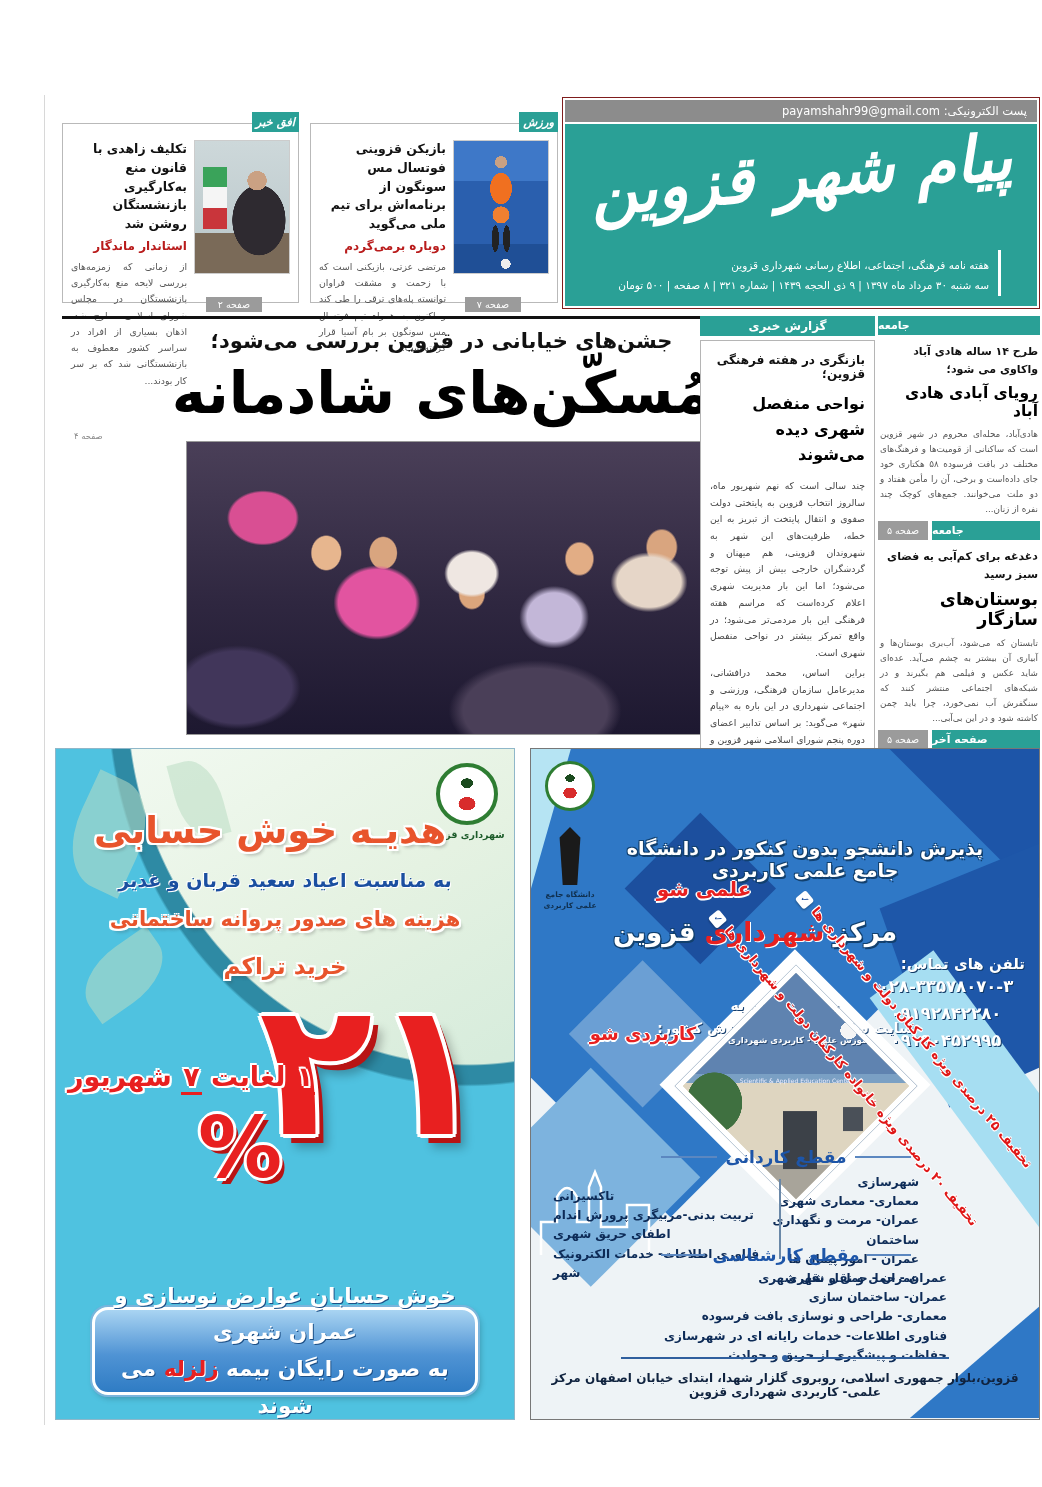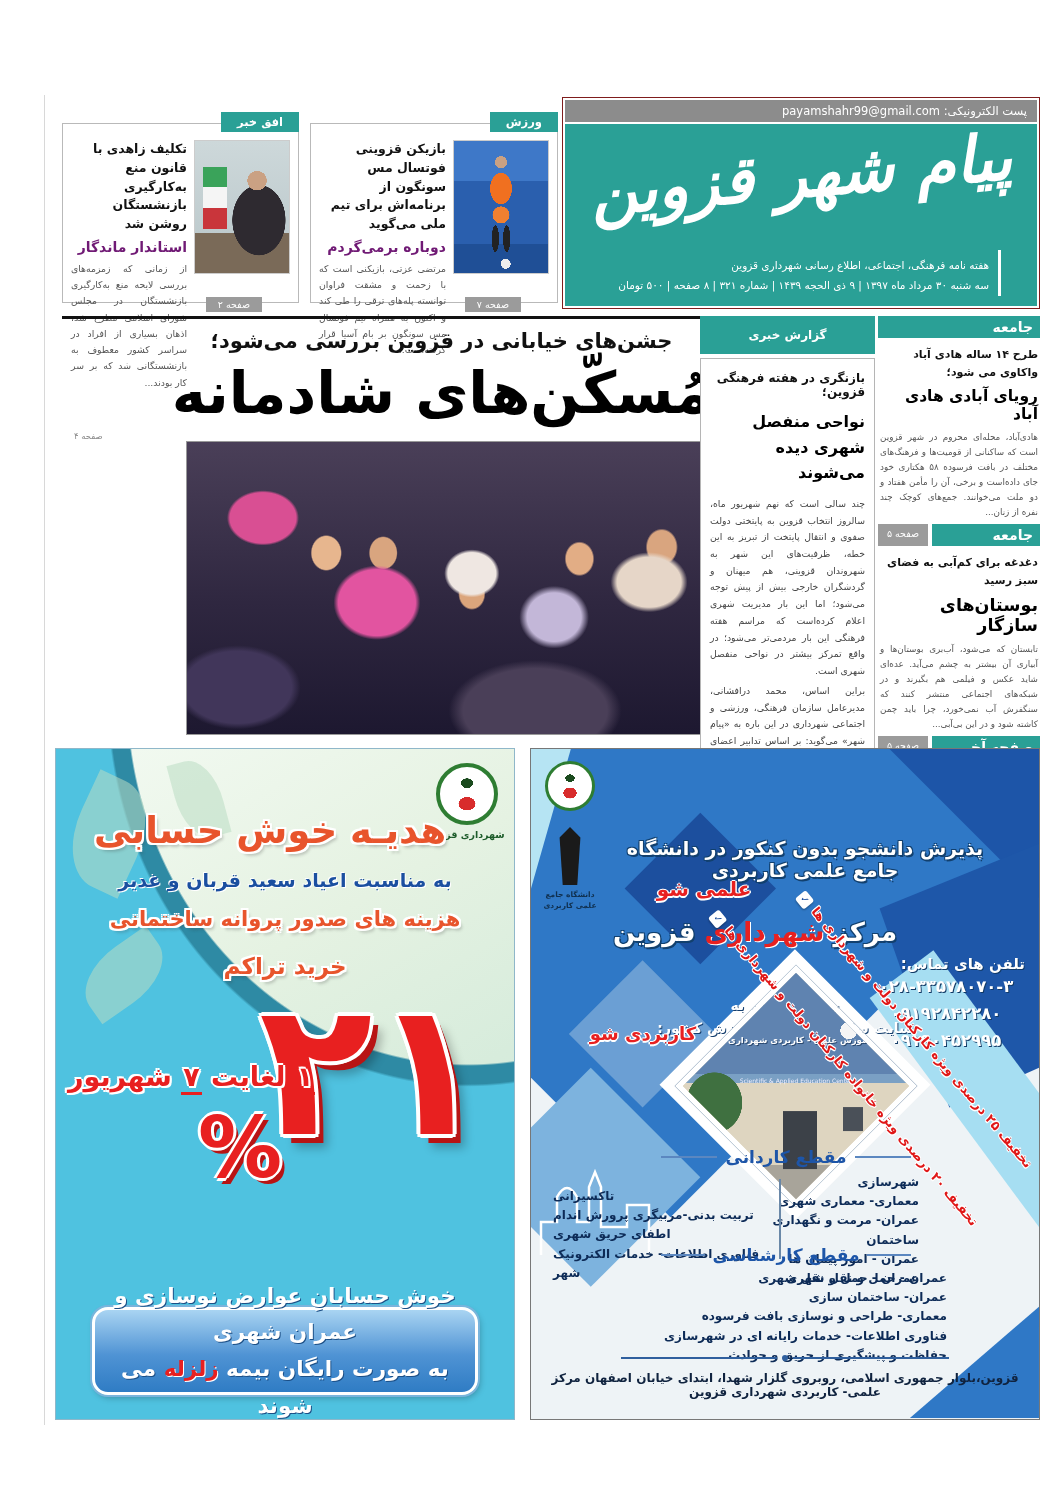--- a/index.html
+++ b/index.html
@@ -13,21 +13,21 @@
   .email-bar bdo { direction:ltr; unicode-bidi:embed; }
   .teal-box { position:relative; height:182px; background:#2aa096; margin-top:2px; overflow:hidden; }
   .paper-title { position:absolute; left:0; right:0; top:14px; text-align:center; color:#fff; font-weight:bold; font-style:italic; font-size:64px; letter-spacing:-2px; transform:rotate(-5deg); white-space:nowrap; }
   .paper-sub { position:absolute; bottom:10px; right:48px; text-align:right; color:#fff; font-size:10.5px; line-height:1.9; }
   .paper-sub-bar { position:absolute; bottom:10px; right:36px; width:3px; height:46px; background:#fff; }
 
   
   .teaser { position:absolute; top:123px; height:180px; border:1px solid #b9b9b9; background:#fff; }
   .teaser-1 { left:62px; width:237px; }
   .teaser-2 { left:310px; width:248px; }
-  .teaser-tag { position:absolute; top:-12px; left:-1px; background:#2aa096; color:#fff; font-size:11.5px; font-weight:bold; padding:3px 16px; }
+  .teaser-tag { position:absolute; top:-12px; left:-1px; background:#2aa096; color:#fff; font-size:11.5px; font-weight:bold; padding:3px 4px;font-style:italic; }
   .teaser-2 .teaser-tag { left:auto; right:-1px; }
   .teaser-1 .teaser-tag { left:auto; right:-1px; }
   .teaser-body { display:flex; gap:7px; padding:16px 8px 8px; }
   .teaser-photo { flex:0 0 96px; height:134px; border:1px solid #ccc; }
   .photo-governor { background-color:#d8cfc4;
     background-image:
       radial-gradient(16px 16px at 66% 30%, #caa183 60%, transparent 61%),
       radial-gradient(44px 58px at 68% 60%, #2e2a30 60%, transparent 61%),
       linear-gradient(180deg,#3aa35a 0 33%,#f5f5f5 33% 66%,#c9353b 66%),
       linear-gradient(#7a6a58,#7a6a58),
@@ -39,21 +39,21 @@
       radial-gradient(10px 10px at 50% 16%, #caa183 60%, transparent 61%),
       radial-gradient(18px 26px at 50% 36%, #f07020 60%, transparent 61%),
       radial-gradient(14px 14px at 50% 56%, #f08030 60%, transparent 61%),
       radial-gradient(6px 22px at 44% 74%, #222 60%, transparent 61%),
       radial-gradient(6px 22px at 56% 74%, #222 60%, transparent 61%),
       radial-gradient(7px 7px at 55% 93%, #eee 70%, transparent 71%),
       linear-gradient(180deg,#3e78c8 0 30%, #2a5fae 30% 78%, #1f4f96 78%);
     background-repeat:no-repeat; }
   .teaser-text { flex:1; text-align:right; }
   .teaser-kicker { font-size:12.5px; font-weight:bold; color:#111; line-height:1.5; }
-  .teaser-headline { font-size:14px; font-weight:bold; color:#701a75; margin-top:5px; }
+  .teaser-headline { font-size:12px; font-weight:bold; color:#b91c1c; margin-top:5px; }
   .teaser-lede { font-size:9.3px; color:#555; text-align:justify; line-height:1.75; margin-top:6px; }
   .page-badge { position:absolute; bottom:-10px; right:36px; background:#9b9b9b; color:#fff; font-size:9.5px; padding:2px 12px; }
 
   
   .lead { position:absolute; left:62px; top:316px; width:759px; border-top:3px solid #111; }
   .lead-kicker { text-align:center; font-size:21px; font-weight:bold; color:#111; margin-top:10px; }
   .lead-headline { text-align:center; font-size:58px; font-weight:bold; color:#000; margin-top:6px; letter-spacing:-1px; }
   .lead-page { position:absolute; left:4px; top:112px; font-size:8.5px; color:#888;margin-left:8px; }
   .lead-photo { margin-top:14px; width:635px; height:294px; border:1px solid #999;
     background-color:#2f2740;
@@ -70,31 +70,31 @@
       radial-gradient(26px 30px at 75% 36%, #d9a57f 55%, transparent 62%),
       radial-gradient(70px 60px at 88% 60%, #6b4f86 50%, transparent 60%),
       radial-gradient(30px 32px at 88% 34%, #caa183 55%, transparent 62%),
       radial-gradient(90px 60px at 8% 84%, #41365a 60%, transparent 70%),
       radial-gradient(120px 70px at 55% 92%, #4a3f58 60%, transparent 72%),
       radial-gradient(80px 60px at 92% 14%, rgba(220,170,110,.35) 50%, transparent 65%),
       linear-gradient(180deg,#4a3f58 0%, #2f2740 55%, #1d1830 100%); }
 
   
   .report-col { position:absolute; left:700px; top:316px; width:175px; height:454px; }
-  .sec-head { background:#2aa096; color:#fff; font-size:12px; font-weight:bold; text-align:center; padding:12px 0; }
+  .sec-head { background:#2aa096; color:#fff; font-size:12px; font-weight:bold; text-align:center; padding:3px 0; }
   .report-box { position:relative; border:1px solid #b5b5b5; margin-top:4px; height:428px; padding:12px 9px; background:#fff; overflow:hidden; }
   .report-kicker { font-size:12px; font-weight:bold; color:#111; text-align:right; }
   .report-headline { font-size:16px; font-weight:bold; color:#000; text-align:right; line-height:1.6; margin:10px 0; }
   .report-body .body-p { font-size:9.3px; color:#444; text-align:justify; line-height:1.8; margin-bottom:3px; }
   .report-page { position:absolute; bottom:5px; right:auto; left:8px; font-size:8px; color:#888; }
 
   
   .right-col { position:absolute; left:878px; top:316px; width:162px; height:454px; display:flex; flex-direction:column; }
   .rc-bar { display:flex; gap:4px; margin-top:0; }
-  .rc-bar .bar-label { flex:1; background:#2aa096; color:#fff; font-size:14px; font-weight:bold; text-align:right; padding:3px 7px; }
+  .rc-bar .bar-label { flex:1; background:#2aa096; color:#fff; font-size:11px; font-weight:bold; text-align:left; padding:3px 0; }
   .rc-bar .bar-badge { flex:0 0 50px; background:#9b9b9b; color:#fff; font-size:9.5px; text-align:center; padding:4px 0; }
   .rc-art { flex:1; padding:8px 2px 4px; }
   .rc-kicker { font-size:11px; font-weight:bold; color:#111; text-align:right; line-height:1.6; }
   .rc-headline { font-size:15.5px; font-weight:bold; color:#000; text-align:right; margin:6px 0 7px; }
   .rc-headline.big { font-size:17.5px; }
   .rc-body { font-size:8.8px; color:#555; text-align:justify; line-height:1.7; }
 
   
   .ad1 { position:absolute; left:55px; top:748px; width:460px; height:672px; border:1px solid #8fb7c9; overflow:hidden;
     background:linear-gradient(150deg,#f3faf2 0%, #e5f2e2 35%, #d7ecdc 60%, #cfe8e0 100%); }

